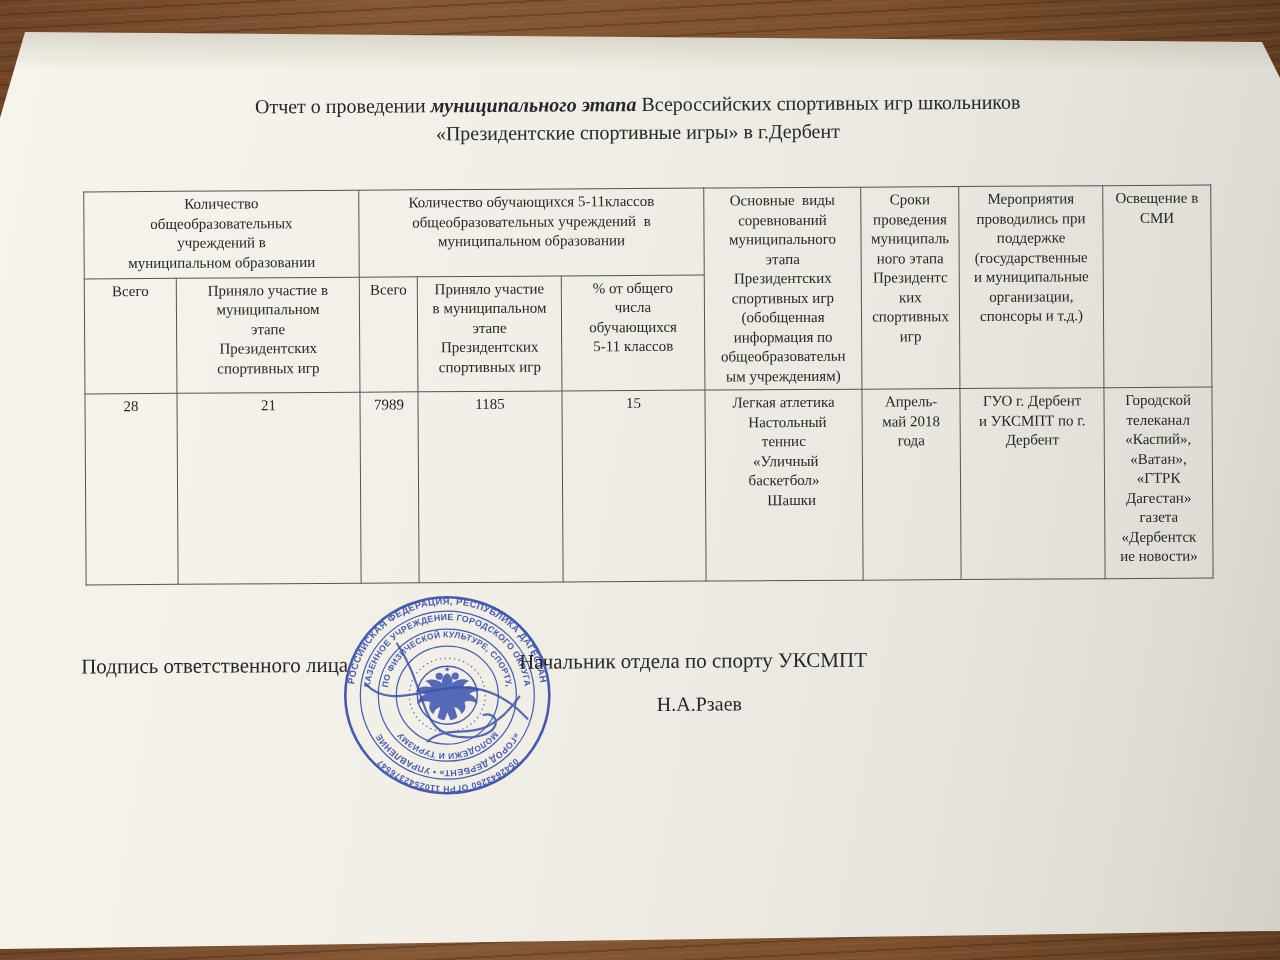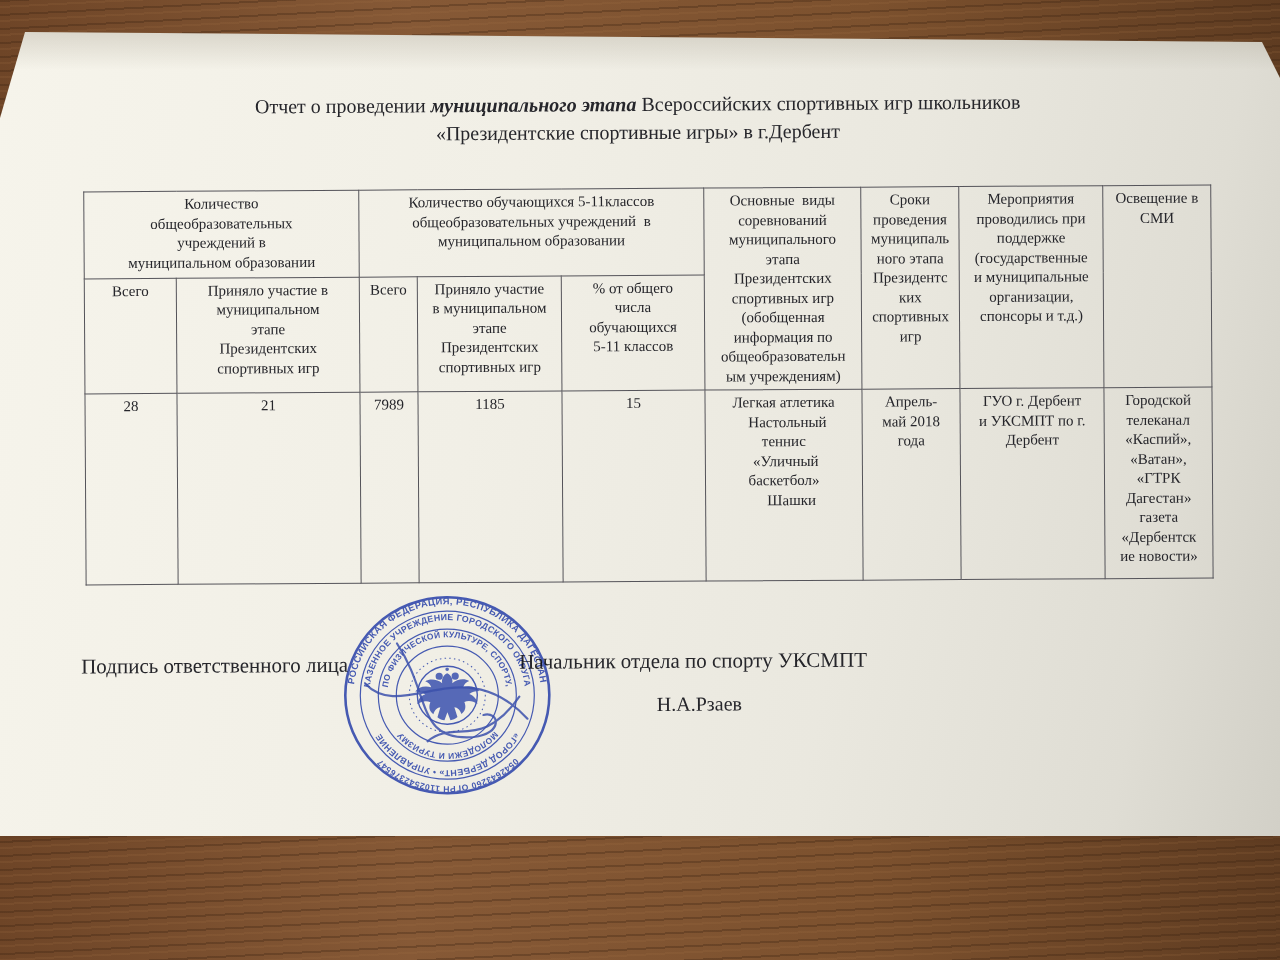--- a/index.html
+++ b/index.html
@@ -5,21 +5,21 @@
   html,body{margin:0;padding:0;}
   body{
     width:1280px;height:960px;overflow:hidden;
     font-family:"Liberation Serif", serif;
     background:
       repeating-linear-gradient(177deg,
         rgba(56,32,15,.30) 0 2px, rgba(0,0,0,0) 2px 6px,
         rgba(165,115,70,.16) 6px 8px, rgba(0,0,0,0) 8px 14px),
       linear-gradient(90deg,#6e4527,#865936 32%,#7c512e 68%,#5f3c21);
   }
-  .scene{position:relative;width:1280px;height:836px;}
+  .scene{position:relative;width:1280px;height:960px;}
   .paper{
     position:absolute;inset:0;
     clip-path:polygon(25px 32px,1262px 42px,1280px 78px,1280px 931px,0 949px,0 118px);
     background:
       linear-gradient(180deg, rgba(130,120,100,.22) 0 34px, rgba(130,120,100,0) 70px),
       linear-gradient(100deg,#f6f4eb 0%,#f1efe6 38%,#eae8df 66%,#dfddd4 88%,#d2d0c7 100%);
     filter:drop-shadow(0 -3px 5px rgba(35,18,8,.45));
   }
   .content{
     position:absolute;inset:0;

